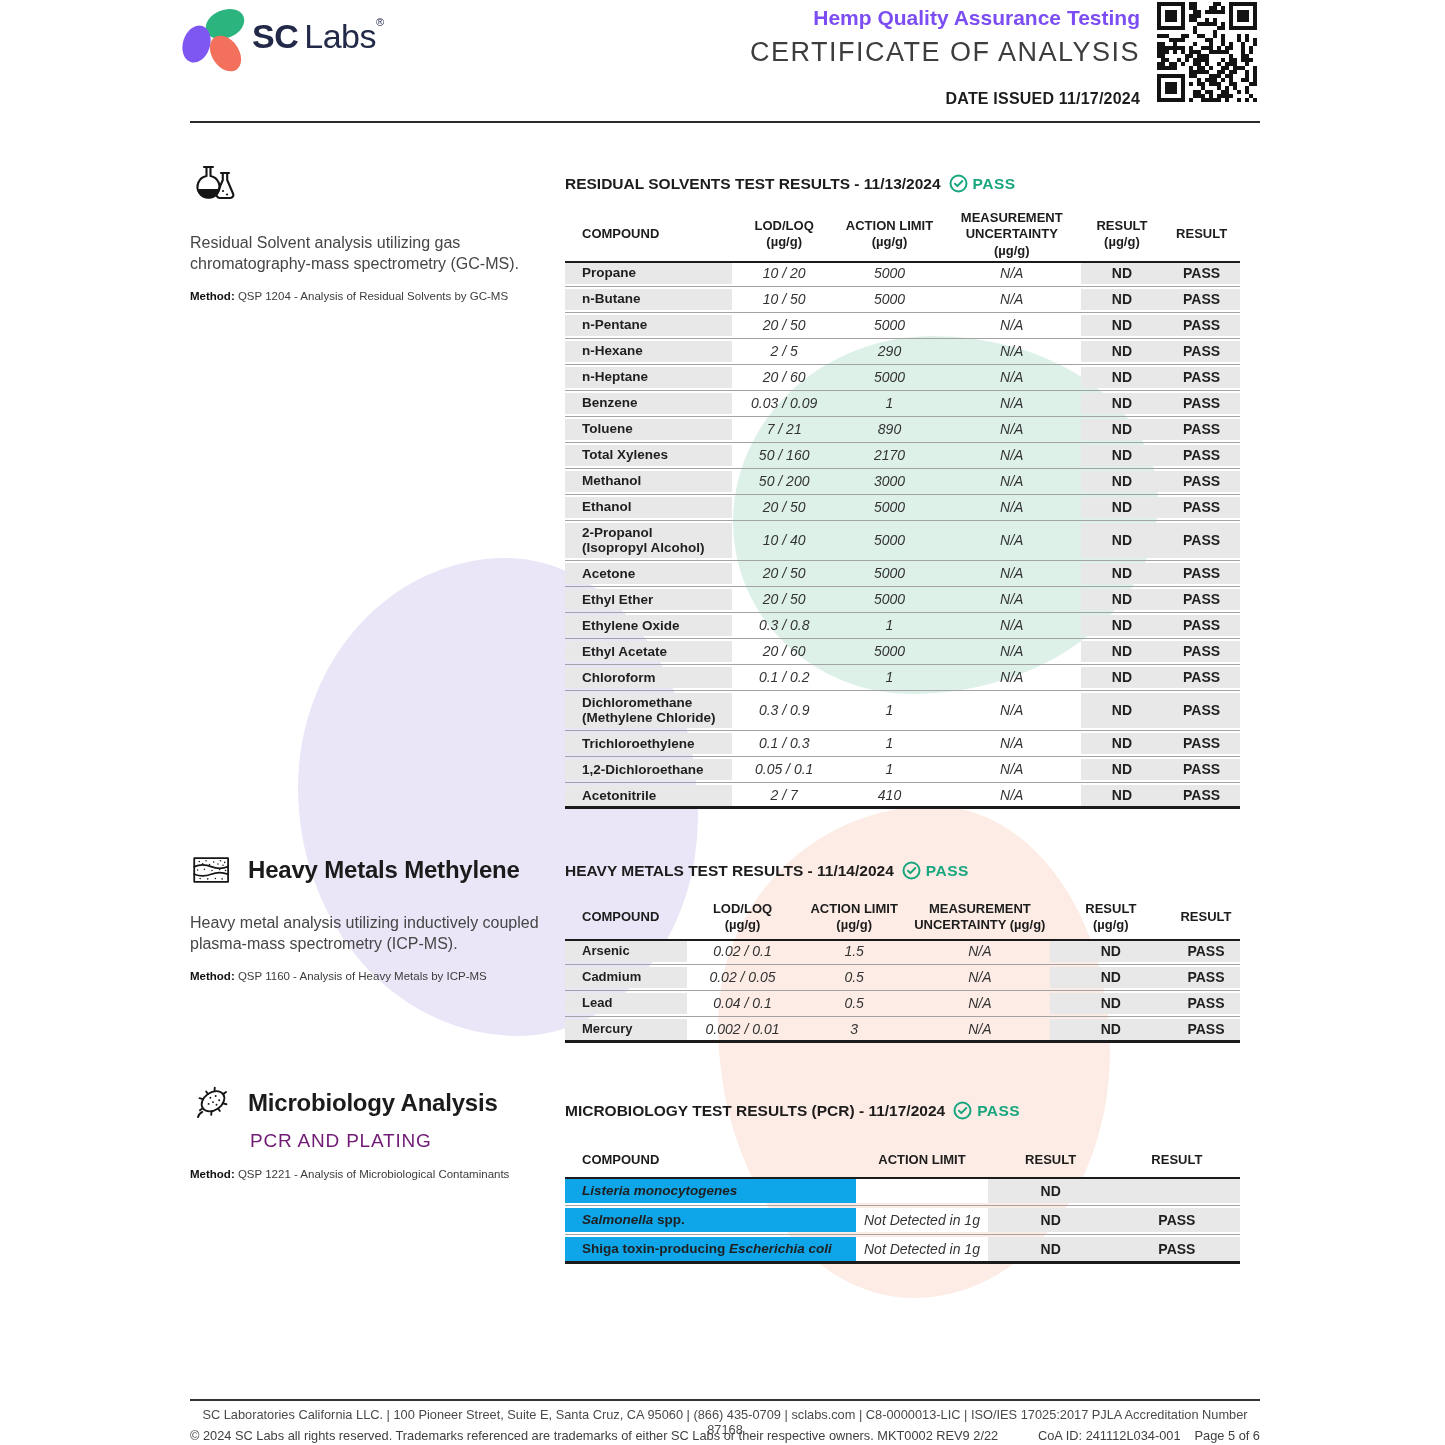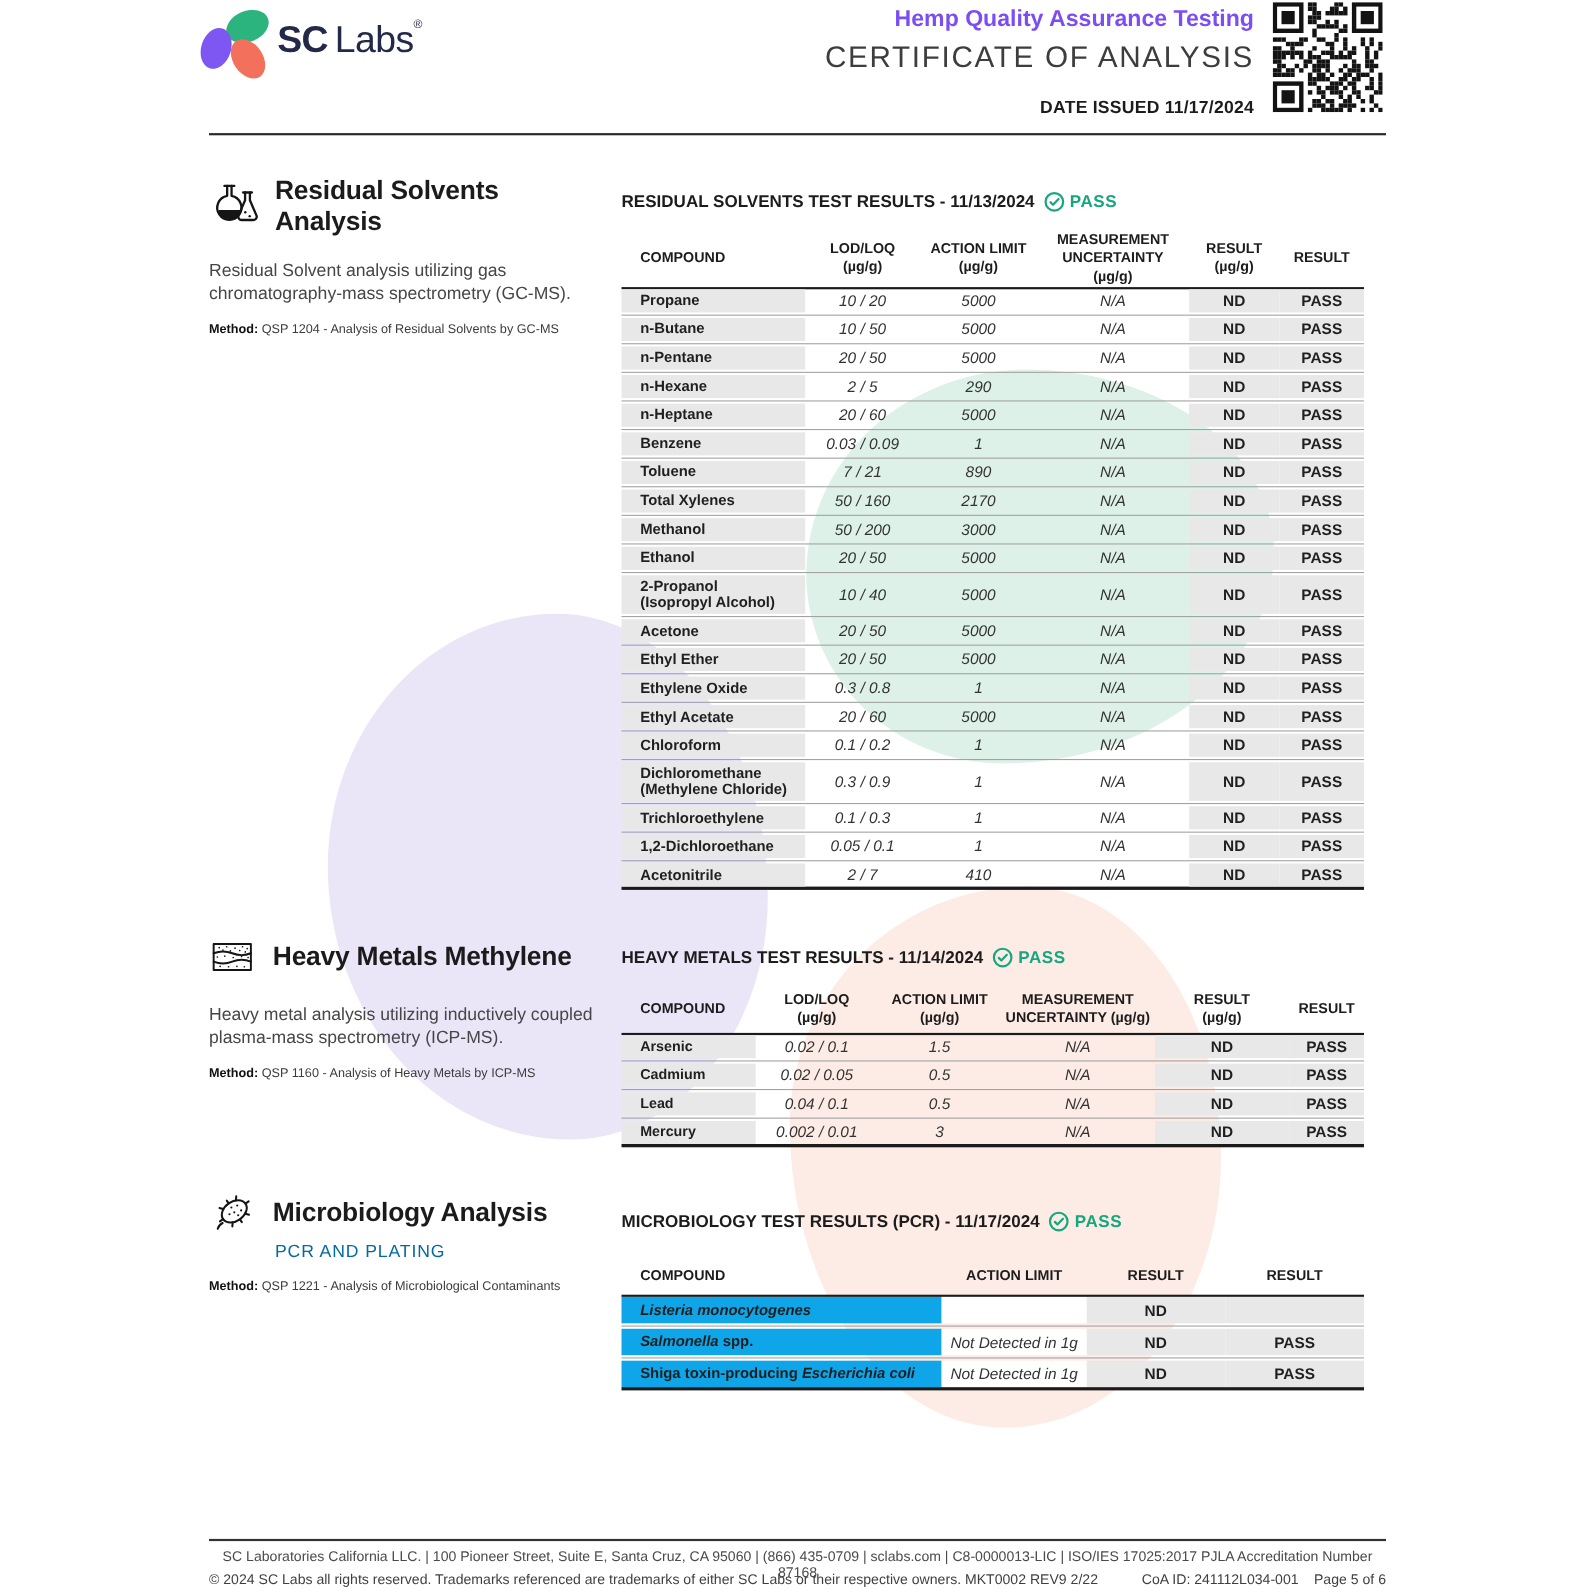--- a/index.html
+++ b/index.html
@@ -30,21 +30,21 @@
   .program{font-size:21px;font-weight:700;color:#7b4df2;margin-bottom:7px;}
   .cert{font-size:27px;font-weight:500;color:#3d3d3d;letter-spacing:1.5px;margin-bottom:22px;}
   .date-issued{font-size:16px;font-weight:700;color:#1c1c1c;letter-spacing:0.2px;}
   .qr{left:1157px;top:2px;width:100px;height:100px;background:#fff;}
   .hr-top{left:190px;top:121px;width:1070px;height:2px;background:#2a2a2a;}
   
   .section{width:352px;}
   .sec-head{display:flex;align-items:center;}
   .sec-icon{width:52px;height:52px;flex:0 0 52px;margin-right:8px;}
   .sec-title{font-size:24px;font-weight:700;color:#1b1b1b;letter-spacing:-0.2px;}
-  .sec-sub{font-size:16px;color:#0369a1;letter-spacing:0.8px;margin:4px 0 12px 60px;}
+  .sec-sub{font-size:19px;color:#701a75;letter-spacing:0.8px;margin:4px 0 12px 60px;}
   .sec-desc{font-size:16px;color:#464646;line-height:1.32;margin-top:20px;}
   .sec-method{font-size:11.5px;color:#3c3c3c;margin-top:16px;}
   .sec-method b{color:#111;}
   
   .tablewrap{width:675px;}
   .ttitle{font-size:15.5px;font-weight:700;color:#1c1c1c;margin-bottom:15px;display:flex;align-items:center;}
   .pass-badge{display:inline-flex;align-items:center;margin-left:8px;}
   .pass-badge svg{margin-right:5px;}
   .pass-text{color:#17a67e;font-weight:700;font-size:15.5px;letter-spacing:0.5px;}
   .dtable{border-bottom:3px solid #1b1b1b;}
@@ -344,21 +344,20 @@
   <div class="sec-head">
     <svg class="sec-icon outline" viewBox="0 0 52 52">
       <path d="M14 7 h9"></path>
       <path d="M16.5 7 v9 a11 11 0 1 0 4 0 v-9"></path>
       <path d="M9.5 30 a9.2 9.2 0 0 0 18 0 z" fill="#151515"></path>
       <path d="M31 13 h8"></path>
       <path d="M32.8 13 v7 l-6 14 a3 3 0 0 0 2.8 4 h10.8 a3 3 0 0 0 2.8-4 l-6-14 v-7"></path>
       <circle cx="33" cy="31" r="1.1" fill="#151515" stroke="none"></circle>
       <circle cx="37" cy="34.5" r="1.1" fill="#151515" stroke="none"></circle>
     </svg>
-    <div class="sec-title">Residual Solvents Analysis</div>
   </div>
   <div class="sec-desc">Residual Solvent analysis utilizing gas chromatography-mass spectrometry (GC-MS).</div>
   <div class="sec-method"><b>Method:</b> <span>QSP 1204 - Analysis of Residual Solvents by GC-MS</span></div>
 </div>
 
 <div class="layer tablewrap" style="left:565px;top:174px;">
   <div class="ttitle">
     <span>RESIDUAL SOLVENTS TEST RESULTS - 11/13/2024</span>
     <span class="pass-badge">
       <svg width="19" height="19" viewBox="0 0 19 19">

